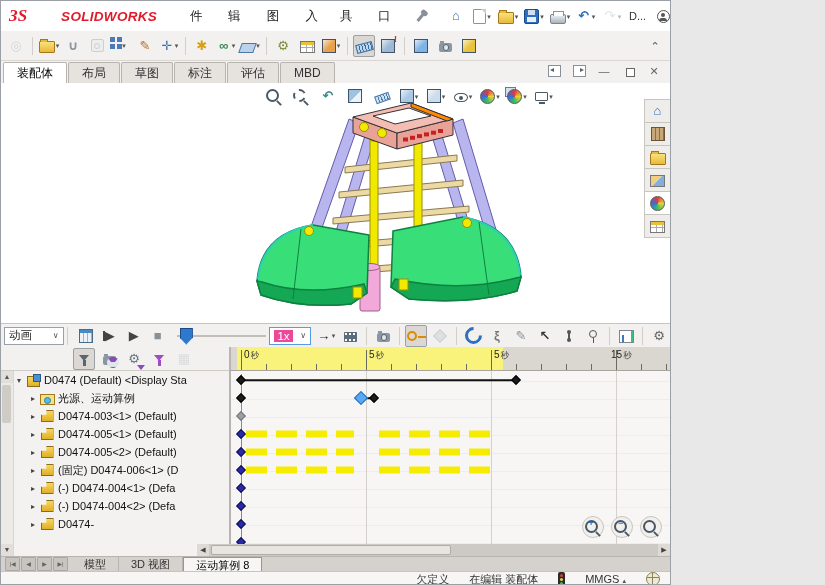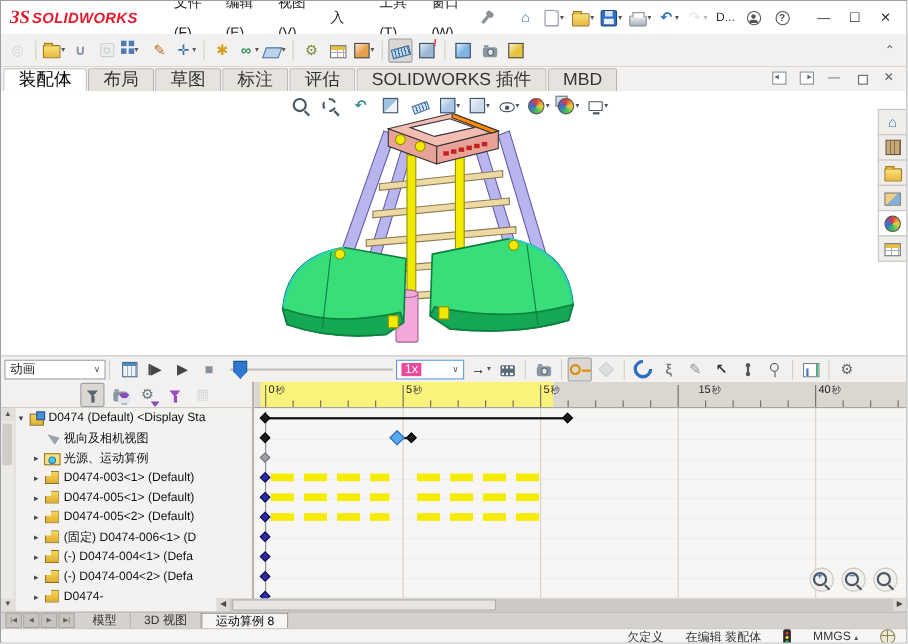--- a/index.html
+++ b/index.html
@@ -1,16 +1,16 @@
 <!DOCTYPE html>
 <html><head>
 <meta charset="utf-8">
 <style>
   html,body{margin:0;padding:0;background:#e8e8e8;}
-  #app{position:relative;width:825px;height:585px;background:#fff;border:1px solid #9aa0a6;
+  #app{position:relative;width:671px;height:585px;background:#fff;border:1px solid #9aa0a6;
        box-sizing:border-box;overflow:hidden;font-family:"Liberation Sans","DejaVu Sans",sans-serif;
        -webkit-font-smoothing:antialiased;color:#222;}
   
   .tbi{width:22px;height:22px;display:inline-flex;align-items:center;justify-content:center;
        position:relative;border-radius:2px;flex:0 0 auto;}
   .tbi.pressed{background:#dbd8d3;border:1px solid #9aa0a6;box-sizing:border-box;}
   .tbi.grayed{opacity:.42;}
   .dd{font-size:7px;color:#555;margin-left:1px;line-height:1;}
   .tb-sep{width:1px;height:18px;background:#d2cfc9;margin:0 3px;display:inline-block;flex:0 0 auto;}
   .mi{display:inline-block;position:relative;vertical-align:middle;}
@@ -91,35 +91,35 @@
   .t-part{width:11px;height:10px;background:linear-gradient(#f8d75a,#dfae2a);border:1px solid #8a6d1a;clip-path:polygon(0 40%,45% 40%,45% 0,100% 0,100% 100%,0 100%);}
   .t-asm{width:11px;height:9px;background:linear-gradient(#f8d75a,#dfae2a);border:1px solid #8a6d1a;margin-top:2px;}
   .t-asm::after{content:"";position:absolute;right:-2px;top:-3px;width:6px;height:6px;background:#4a90d8;border:1px solid #2a5a8a;}
   .t-view{width:0;height:0;border-top:4.5px solid transparent;border-bottom:4.5px solid transparent;border-right:11px solid #9aa4ae;transform:rotate(35deg);}
   .t-lights{width:13px;height:9px;background:#f5e18a;border:1px solid #a5781c;margin-top:3px;}
   .t-lights::after{content:"";position:absolute;left:3.5px;top:1.5px;width:5px;height:5px;border-radius:50%;background:#4ac0e8;border:1px solid #2a80a8;}
   
   #titlebar{position:absolute;left:0;top:0;width:100%;height:30px;background:#fff;border-bottom:1px solid #e2e0dd;display:flex;align-items:center;}
   #logo{display:flex;align-items:baseline;margin:0 22px 0 8px;white-space:nowrap;}
   #logo .mark{font:italic bold 17px "Liberation Serif",serif;color:#e01b2c;margin-right:2px;}
-  #logo .word{font:italic bold 13.5px "Liberation Sans",sans-serif;color:#e01b2c;letter-spacing:.3px;}
+  #logo .word{font:italic bold 13.5px "Liberation Sans",sans-serif;color:#e01b2c;letter-spacing:.3px;margin-left:32px;}
   #menubar{display:flex;align-items:center;}
   .menu-item{font-size:12.5px;color:#222;padding:0 11px;line-height:28px;cursor:default;}
   #qat{display:flex;align-items:center;gap:4px;margin-left:14px;}
   #winctl{display:flex;align-items:center;gap:10px;margin:0 10px 0 18px;}
   #winctl .tbi{width:18px;}
   #winctl .glyph{font-size:12px;color:#333;}
   
   #toolbar{position:absolute;left:0;top:30px;width:100%;height:30px;background:#f2f1ef;border-bottom:1px solid #dad7d2;display:flex;align-items:center;padding-left:4px;box-sizing:border-box;}
   #maintools{display:flex;align-items:center;gap:2px;}
   #tbchev{position:absolute;right:4px;top:4px;}
   
   #tabrow{position:absolute;left:0;top:60px;width:100%;height:22px;background:#f2f1ef;display:flex;align-items:flex-end;}
   #cmtabs{display:flex;align-items:flex-end;padding-left:2px;}
-  .cmtab{font-size:16px;padding:0 13px;height:20px;line-height:20px;background:#e6e3df;border:1px solid #b8b5b0;border-bottom:none;margin-right:1px;border-radius:2px 2px 0 0;color:#333;white-space:nowrap;}
+  .cmtab{font-size:12px;padding:0 13px;height:20px;line-height:20px;background:#e6e3df;border:1px solid #b8b5b0;border-bottom:none;margin-right:1px;border-radius:2px 2px 0 0;color:#333;white-space:nowrap;}
   .cmtab.active{background:#fff;color:#000;}
   #docwinctl{position:absolute;right:8px;top:2px;display:flex;gap:9px;align-items:center;}
   #docwinctl .tbi{width:16px;height:16px;}
   #docwinctl .glyph{font-size:11px;color:#666;}
   
   #viewport{position:absolute;left:0;top:82px;width:100%;height:240px;background:#fff;overflow:hidden;}
   #headsup{position:absolute;left:262px;top:2px;display:flex;align-items:center;gap:5px;z-index:3;}
   #taskpane{position:absolute;right:0;top:16px;width:26px;z-index:3;}
   .tpbtn{width:25px;height:22px;background:#efedea;border:1px solid #c8c5c0;border-right:none;display:flex;align-items:center;justify-content:center;margin-bottom:-1px;}
   .tpbtn.active{background:#fff;}
@@ -323,21 +323,20 @@
         </span></span>
   </div>
 
   <div id="tabrow">
     <div id="cmtabs">
         <span class="cmtab active">装配体</span>
         <span class="cmtab">布局</span>
         <span class="cmtab">草图</span>
         <span class="cmtab">标注</span>
         <span class="cmtab">评估</span>
-        <span class="cmtab">SOLIDWORKS 插件</span>
         <span class="cmtab">MBD</span>
       </div>
     <div id="docwinctl">
         <span class="tbi">
           <span class="mi g-paneL"></span>
         </span>
         <span class="tbi">
           <span class="mi g-paneR"></span>
         </span>
         <span class="tbi">
@@ -600,28 +599,20 @@
         <div class="thumb"></div>
         <div class="varrow down">▼</div>
       </div>
       <div id="tree">
           <div class="trow">
             <span class="exp">▾</span>
             <span class="ticn">
               <span class="mi t-asm"></span>
             </span>
             <span class="tlabel">D0474 (Default) &lt;Display Sta</span>
-          </div>
-          <div class="trow">
-            <span style="width: 14px;"></span>
-            <span class="exp"></span>
-            <span class="ticn">
-              <span class="mi t-view"></span>
-            </span>
-            <span class="tlabel">视向及相机视图</span>
           </div>
           <div class="trow">
             <span style="width: 14px;"></span>
             <span class="exp">▸</span>
             <span class="ticn">
               <span class="mi t-lights"></span>
             </span>
             <span class="tlabel">光源、运动算例</span>
           </div>
           <div class="trow">
@@ -698,21 +689,21 @@
           <div class="tick" style="left: 185px; height: 6px;"></div>
           <div class="tick" style="left: 210px; height: 6px;"></div>
           <div class="tick" style="left: 235px; height: 6px;"></div>
           <div class="tick" style="left: 260px; height: 20px;"></div>
           <div class="rlabel" style="left: 263px;"><span>5</span><span class="sfx">秒</span></div>
           <div class="tick" style="left: 285px; height: 6px;"></div>
           <div class="tick" style="left: 310px; height: 6px;"></div>
           <div class="tick" style="left: 335px; height: 6px;"></div>
           <div class="tick" style="left: 360px; height: 6px;"></div>
           <div class="tick" style="left: 385px; height: 20px;"></div>
-          <div class="rlabel" style="left: 404px;"><span>15</span><span class="sfx">秒</span></div>
+          <div class="rlabel" style="left: 380px;"><span>15</span><span class="sfx">秒</span></div>
           <div class="tick" style="left: 410px; height: 6px;"></div>
           <div class="tick" style="left: 435px; height: 6px;"></div>
           <div class="tick" style="left: 460px; height: 6px;"></div>
           <div class="tick" style="left: 485px; height: 6px;"></div>
           <div class="tick" style="left: 510px; height: 20px;"></div>
           <div class="rlabel" style="left: 513px;"><span>40</span><span class="sfx">秒</span></div>
           <div class="tick" style="left: 535px; height: 6px;"></div>
           <div class="tick" style="left: 560px; height: 6px;"></div>
           <div class="tick" style="left: 585px; height: 6px;"></div>
         </div>

